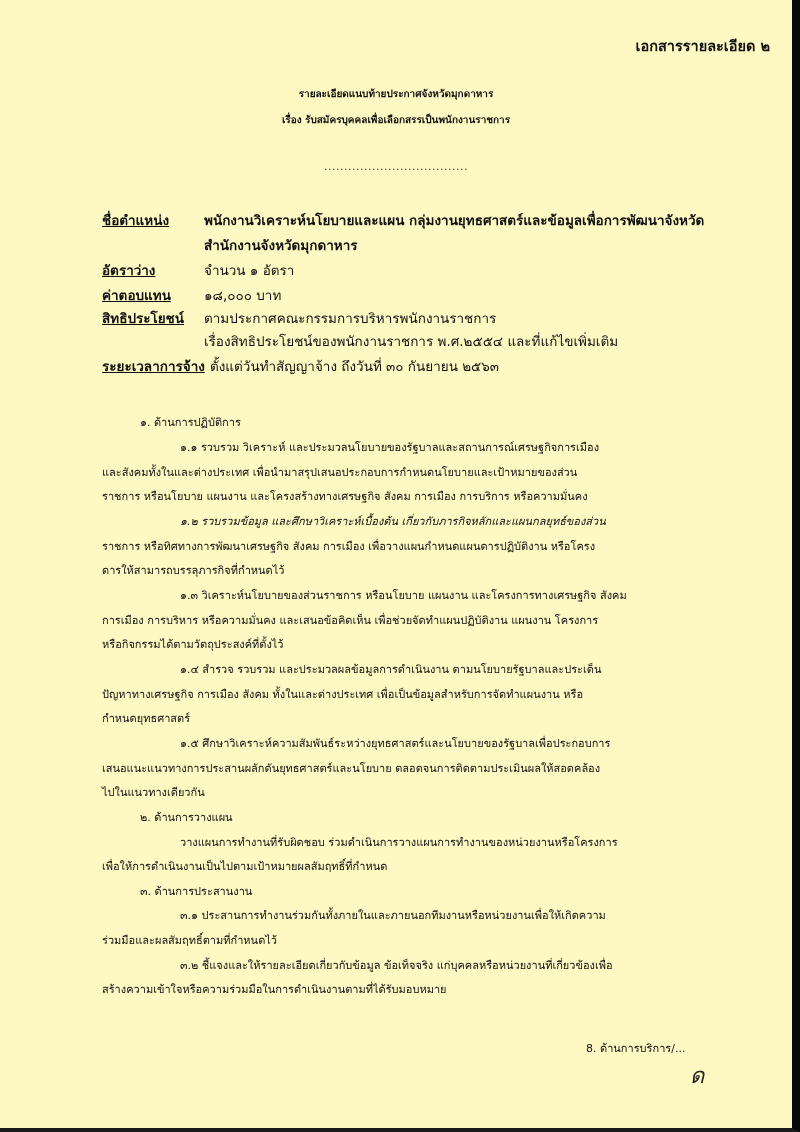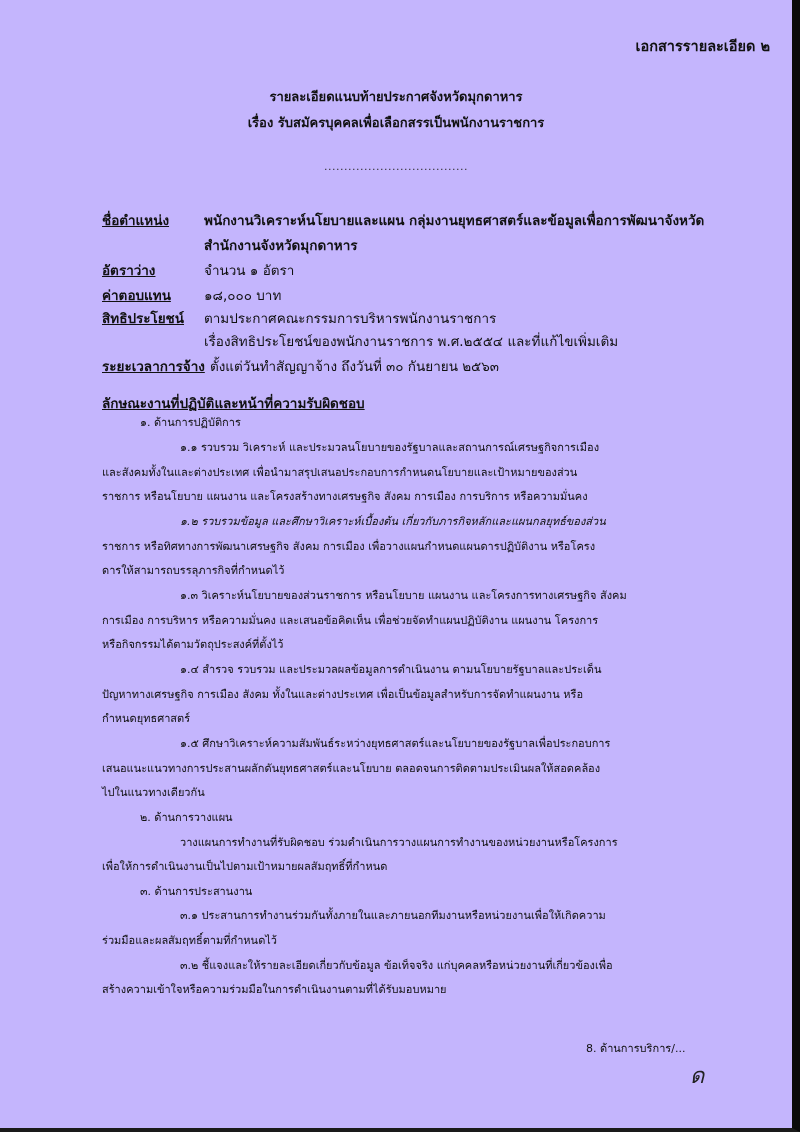--- a/index.html
+++ b/index.html
@@ -3,31 +3,31 @@
   <meta charset="utf-8">
   <style>
     html, body { margin: 0; padding: 0; }
     body {
       width: 800px; height: 1132px; position: relative; overflow: hidden;
       background: #ffffff; color: #111111;
       font-family: "DejaVu Sans", "Liberation Sans", sans-serif;
     }
     .page {
       position: absolute; left: 0; top: 0; width: 792px; height: 1128px;
-      background: #c4b5fd;
+      background: #fef9c3;
       border-right: 8px solid #0a0a0a;
       border-bottom: 4px solid #1a1a1a;
     }
     .doc-label {
       position: absolute; left: 560px; top: 34px; width: 210px;
       text-align: right; font-size: 14.5px; font-weight: bold;
     }
     .heading {
       position: absolute; left: 0; width: 792px; text-align: center;
-      font-size: 13px; font-weight: bold;
+      font-size: 10px; font-weight: bold;
     }
     .h1 { top: 86px; }
     .h2 { top: 112px; }
     .h3 { top: 138px; }
     .h3 .gap { display: inline-block; width: 46px; }
     .dots {
       position: absolute; left: 0; width: 792px; top: 160px;
       text-align: center; font-size: 11px; letter-spacing: 0.5px; color: #333;
     }
     .field-row { position: absolute; left: 102px; font-size: 13.5px; line-height: 24px; }
@@ -76,21 +76,20 @@
   <div class="field-row" style="top:306px;">
     <span class="field-label" style="top:0;">สิทธิประโยชน์</span>
     <span class="field-value" style="top:0;">ตามประกาศคณะกรรมการบริหารพนักงานราชการ</span>
     <span class="field-value" style="top:23px;">เรื่องสิทธิประโยชน์ของพนักงานราชการ พ.ศ.๒๕๕๔ และที่แก้ไขเพิ่มเติม</span>
   </div>
   <div class="field-row" style="top:354px;">
     <span class="field-label" style="top:0;">ระยะเวลาการจ้าง</span>
     <span class="field-value" style="top:0; left:108px;">ตั้งแต่วันทำสัญญาจ้าง  ถึงวันที่ ๓๐ กันยายน ๒๕๖๓</span>
   </div>
 
-  <div class="section-title">ลักษณะงานที่ปฏิบัติและหน้าที่ความรับผิดชอบ</div>
 
   <div class="line" style="left:140px; top:412px;">๑. ด้านการปฏิบัติการ</div>
   <div class="line" style="left:180px; top:437px;">๑.๑ รวบรวม วิเคราะห์ และประมวลนโยบายของรัฐบาลและสถานการณ์เศรษฐกิจการเมือง</div>
   <div class="line" style="left:102px; top:462px;">และสังคมทั้งในและต่างประเทศ เพื่อนำมาสรุปเสนอประกอบการกำหนดนโยบายและเป้าหมายของส่วน</div>
   <div class="line" style="left:102px; top:486px;">ราชการ หรือนโยบาย แผนงาน และโครงสร้างทางเศรษฐกิจ สังคม การเมือง การบริการ  หรือความมั่นคง</div>
   <div class="line" style="left:180px; top:511px;font-style:italic;">๑.๒ รวบรวมข้อมูล และศึกษาวิเคราะห์เบื้องต้น เกี่ยวกับภารกิจหลักและแผนกลยุทธ์ของส่วน</div>
   <div class="line" style="left:102px; top:536px;">ราชการ หรือทิศทางการพัฒนาเศรษฐกิจ สังคม การเมือง เพื่อวางแผนกำหนดแผนดารปฏิบัติงาน หรือโครง</div>
   <div class="line" style="left:102px; top:560px;">ดารให้สามารถบรรลุภารกิจที่กำหนดไว้</div>
   <div class="line" style="left:180px; top:585px;">๑.๓ วิเคราะห์นโยบายของส่วนราชการ หรือนโยบาย แผนงาน และโครงการทางเศรษฐกิจ สังคม</div>
   <div class="line" style="left:102px; top:610px;">การเมือง การบริหาร หรือความมั่นคง และเสนอข้อคิดเห็น เพื่อช่วยจัดทำแผนปฏิบัติงาน  แผนงาน โครงการ</div>

